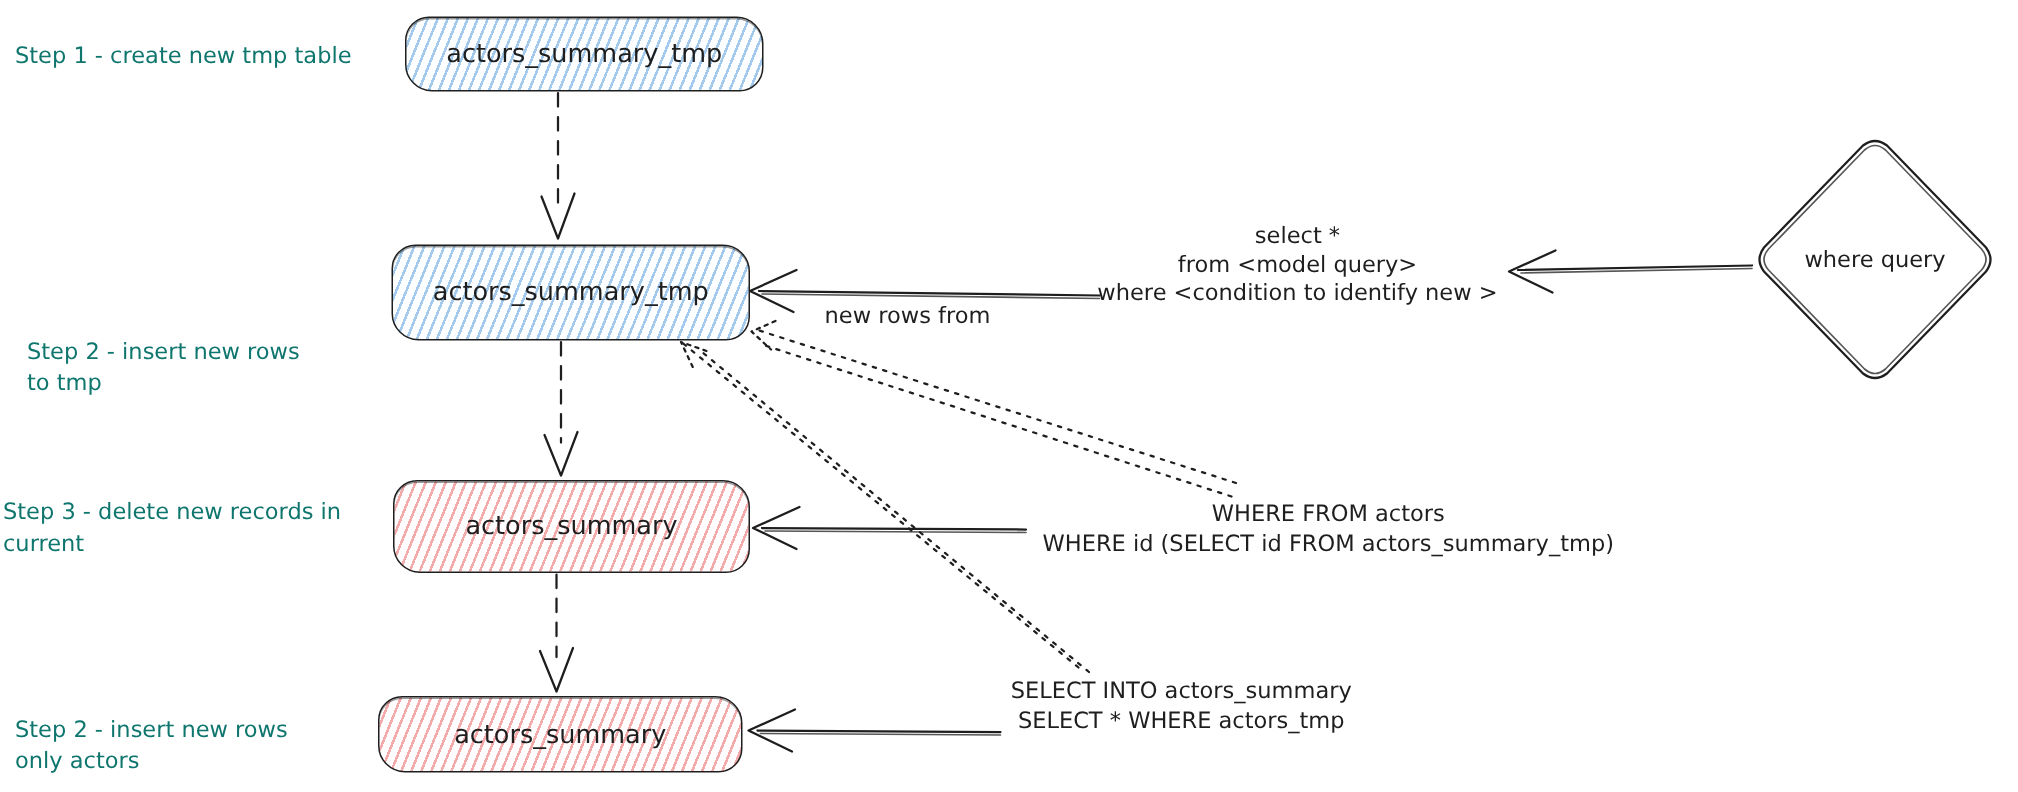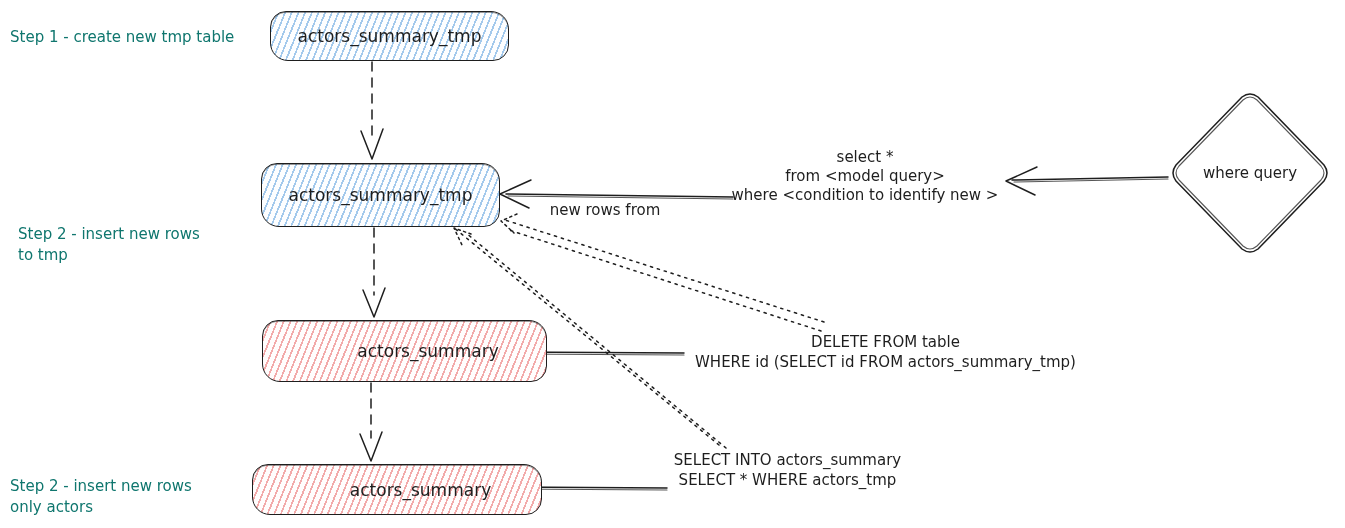--- a/index.html
+++ b/index.html
@@ -21,21 +21,20 @@
     font-size:17px;color:#1e1e1e;
     box-shadow:0 1px 0 rgba(30,30,30,.45) inset;
   }
   .node.blue{
     background-color:#fdfeff;
     background-image:repeating-linear-gradient(112deg,#a3c9ec 0 1.7px, rgba(0,0,0,0) 1.7px 6.2px);
   }
   .node.red{
     background-color:#fffdfd;
     background-image:repeating-linear-gradient(112deg,#f2aaaa 0 1.7px, rgba(0,0,0,0) 1.7px 6.2px);
-    padding-left:47px;
   }
   .anno{position:absolute;font-size:15px;line-height:19px;text-align:center;color:#1e1e1e;}
   svg path{fill:none;stroke:#1e1e1e;stroke-width:1.5;stroke-linecap:round;stroke-linejoin:round;}
   svg path.thin{stroke-width:1.1;opacity:.75;}
   svg path.dashed{stroke-dasharray:9 7;}
   svg path.dotted{stroke-dasharray:2.2 5;}
   svg path.dotted-head{stroke-dasharray:2.2 3.5;}
 </style>
 </head>
 <body>
@@ -101,20 +100,24 @@
     </g>
   </svg>
 
   <div class="txt" style="left:10px;top:27px;width:250px;">
     <div>Step 1 - create new tmp table</div>
   </div>
   <div class="txt" style="left:18px;top:176px;width:210px;margin-top:48px;">
     <div>Step 2 - insert new rows</div>
     <div>to tmp</div>
   </div>
+  <div class="txt" style="left:2px;top:331px;width:252px;">
+    <div>Step 3 - delete new records in</div>
+    <div>current</div>
+  </div>
   <div class="txt" style="left:10px;top:476px;width:205px;">
     <div>Step 2 - insert new rows</div>
     <div>only actors</div>
   </div>
 
   <div class="node blue" style="left:270px;top:11px;width:237px;height:48px;">
     <span>actors_summary_tmp</span>
   </div>
   <div class="node blue" style="left:261px;top:163px;width:237px;height:62px;">
     <span>actors_summary_tmp</span>
@@ -130,21 +133,21 @@
     <div>select *</div>
     <div>from &lt;model query&gt;</div>
     <div>where &lt;condition to identify new &gt;</div>
   </div>
 
   <div class="anno" style="left:545px;top:201px;width:120px;">
     <div>new rows from</div>
   </div>
 
   <div class="anno" style="left:658px;top:332px;width:455px;line-height:20px;">
-    <div>DELETE FROM table</div>
+    <div>WHERE FROM actors</div>
     <div>WHERE id (SELECT id FROM actors_summary_tmp)</div>
   </div>
 
   <div class="anno" style="left:645px;top:450px;width:285px;line-height:20px;">
     <div>SELECT INTO actors_summary</div>
     <div>SELECT * WHERE actors_tmp</div>
   </div>
 
   <div class="anno" style="left:1185px;top:164px;width:130px;">
     <div>where query</div>

